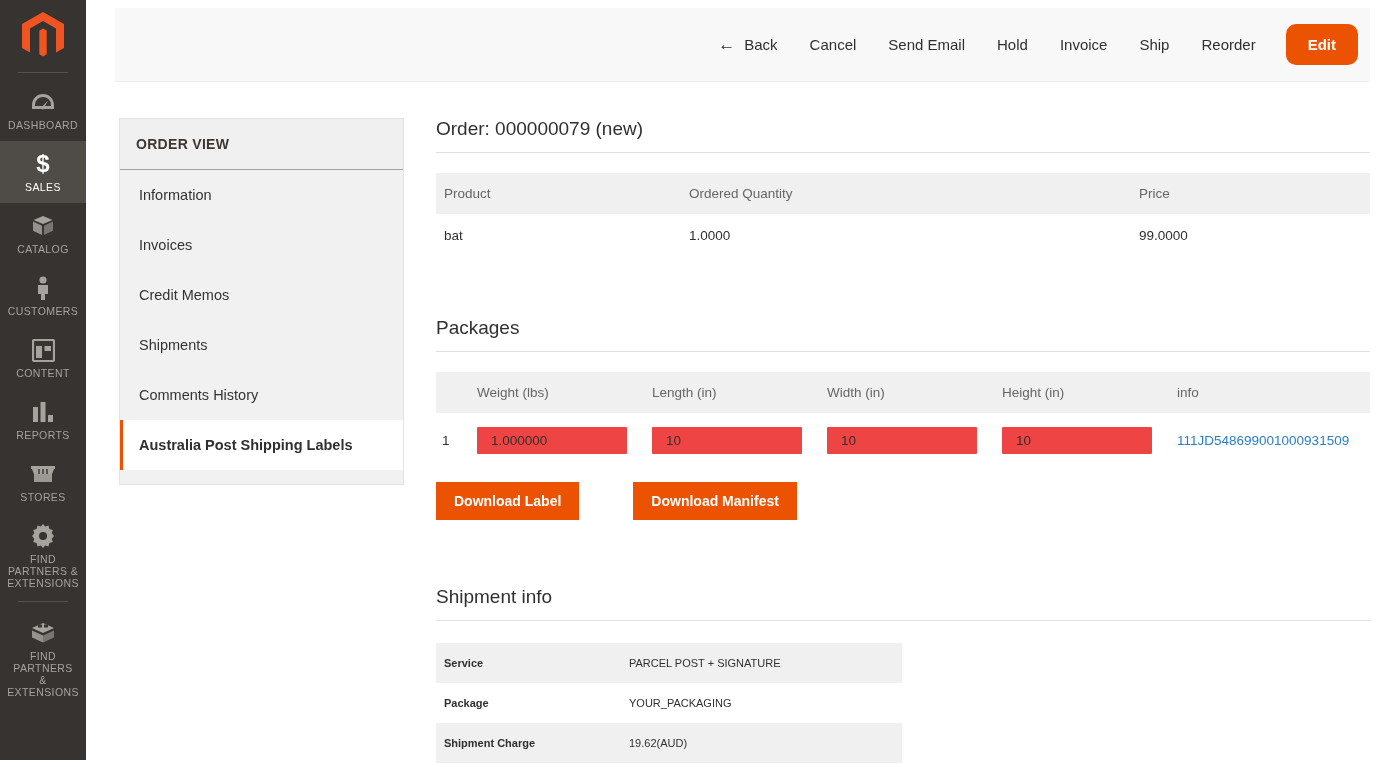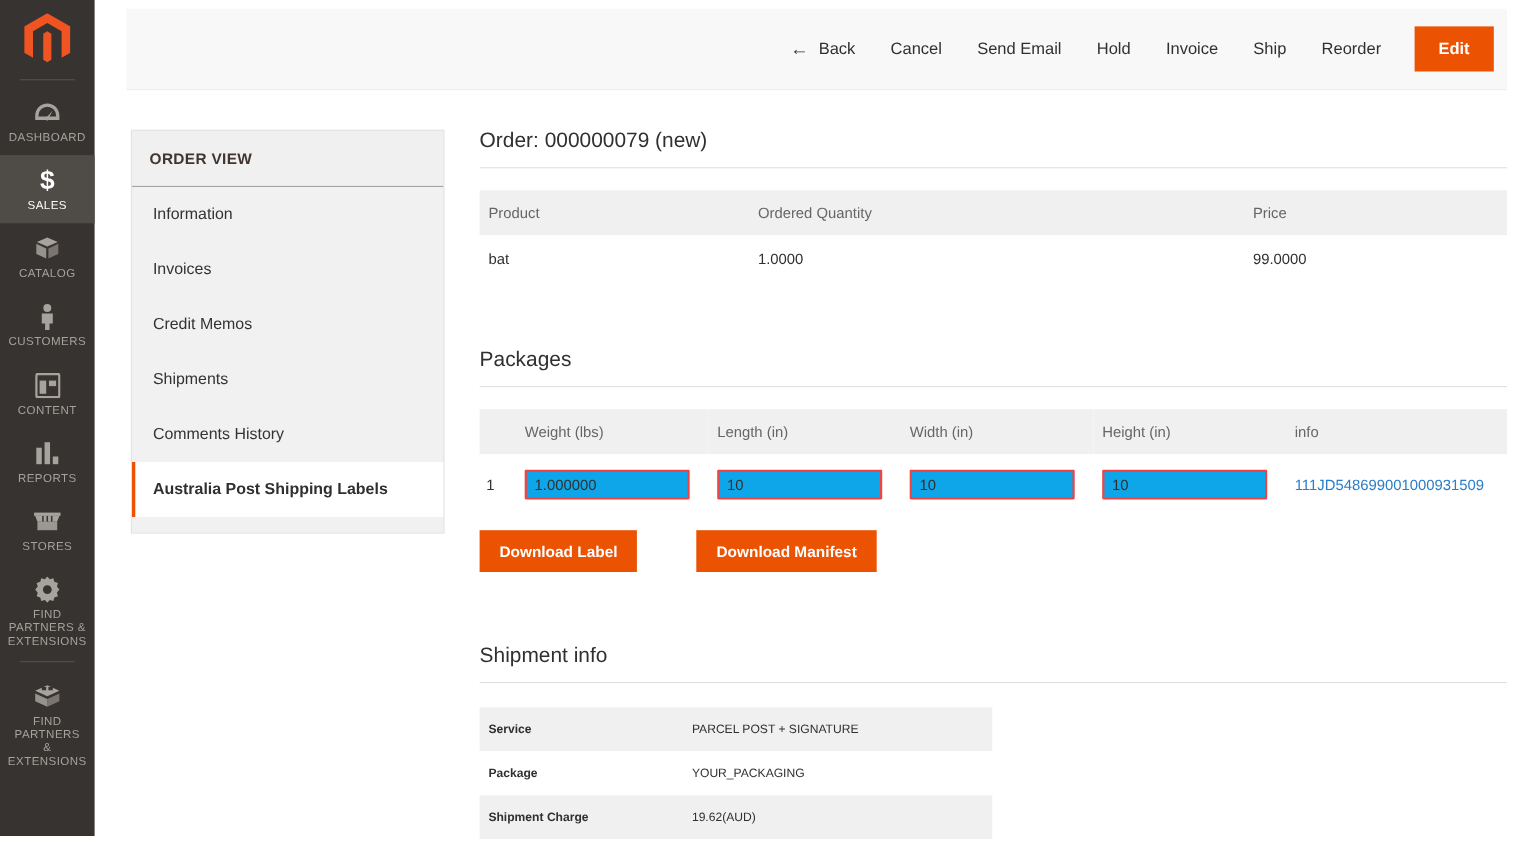--- a/index.html
+++ b/index.html
@@ -52,20 +52,21 @@
     font-size: 15px; color: #303030; background: none; border: none;
     padding: 0 16px; cursor: pointer; white-space: nowrap;
     font-family: "Liberation Sans", sans-serif;
   }
   .tb-btn.back { display: flex; align-items: center; gap: 9px; padding-left: 0; }
   .tb-btn.back .arw { font-size: 17px; line-height: 1; }
   .tb-btn.primary {
     background: #eb5202; color: #ffffff; font-weight: bold;
     padding: 12px 22px; margin-left: 14px; margin-right: 12px;
     font-size: 15px;
+    border-radius: 10px;
   }
 
   
   .panel {
     position: absolute; left: 119px; top: 118px;
     width: 285px; background: #f1f1f1;
     border: 1px solid #e3e3e3;
   }
   .panel-head {
     padding: 17px 0 17px 16px;
@@ -111,21 +112,21 @@
   .pkg-table th:first-child, .pkg-table td:first-child { width: 33px; padding-left: 6px; }
   .pkg-table th { padding-top: 14px; padding-bottom: 14px; }
   .pkg-table td { padding-top: 9px; padding-bottom: 9px; vertical-align: middle; }
   .pkg-table .idx { font-size: 13.5px; color:#303030; }
   .pkg-col-w  { width: 175px; }
   .pkg-col-l  { width: 175px; }
   .pkg-col-wd { width: 175px; }
   .pkg-col-h  { width: 175px; }
   input.cell {
     width: 150px; height: 27px;
-    border: 2px solid #ef4444; background: #0ea5e9;
+    border: 7px solid #ef4444; background: #ef4444;
     font-size: 13.5px; color: #303030;
     padding: 2px 7px; font-family: "Liberation Sans", sans-serif;
     border-radius: 1px;
   }
   .track-link {
     color: #2a7dc9; font-size: 13.5px; text-decoration: none; cursor: pointer;
   }
 
   .dl-row { margin-top: 14px; display: flex; gap: 54px; }
   .btn-orange {

